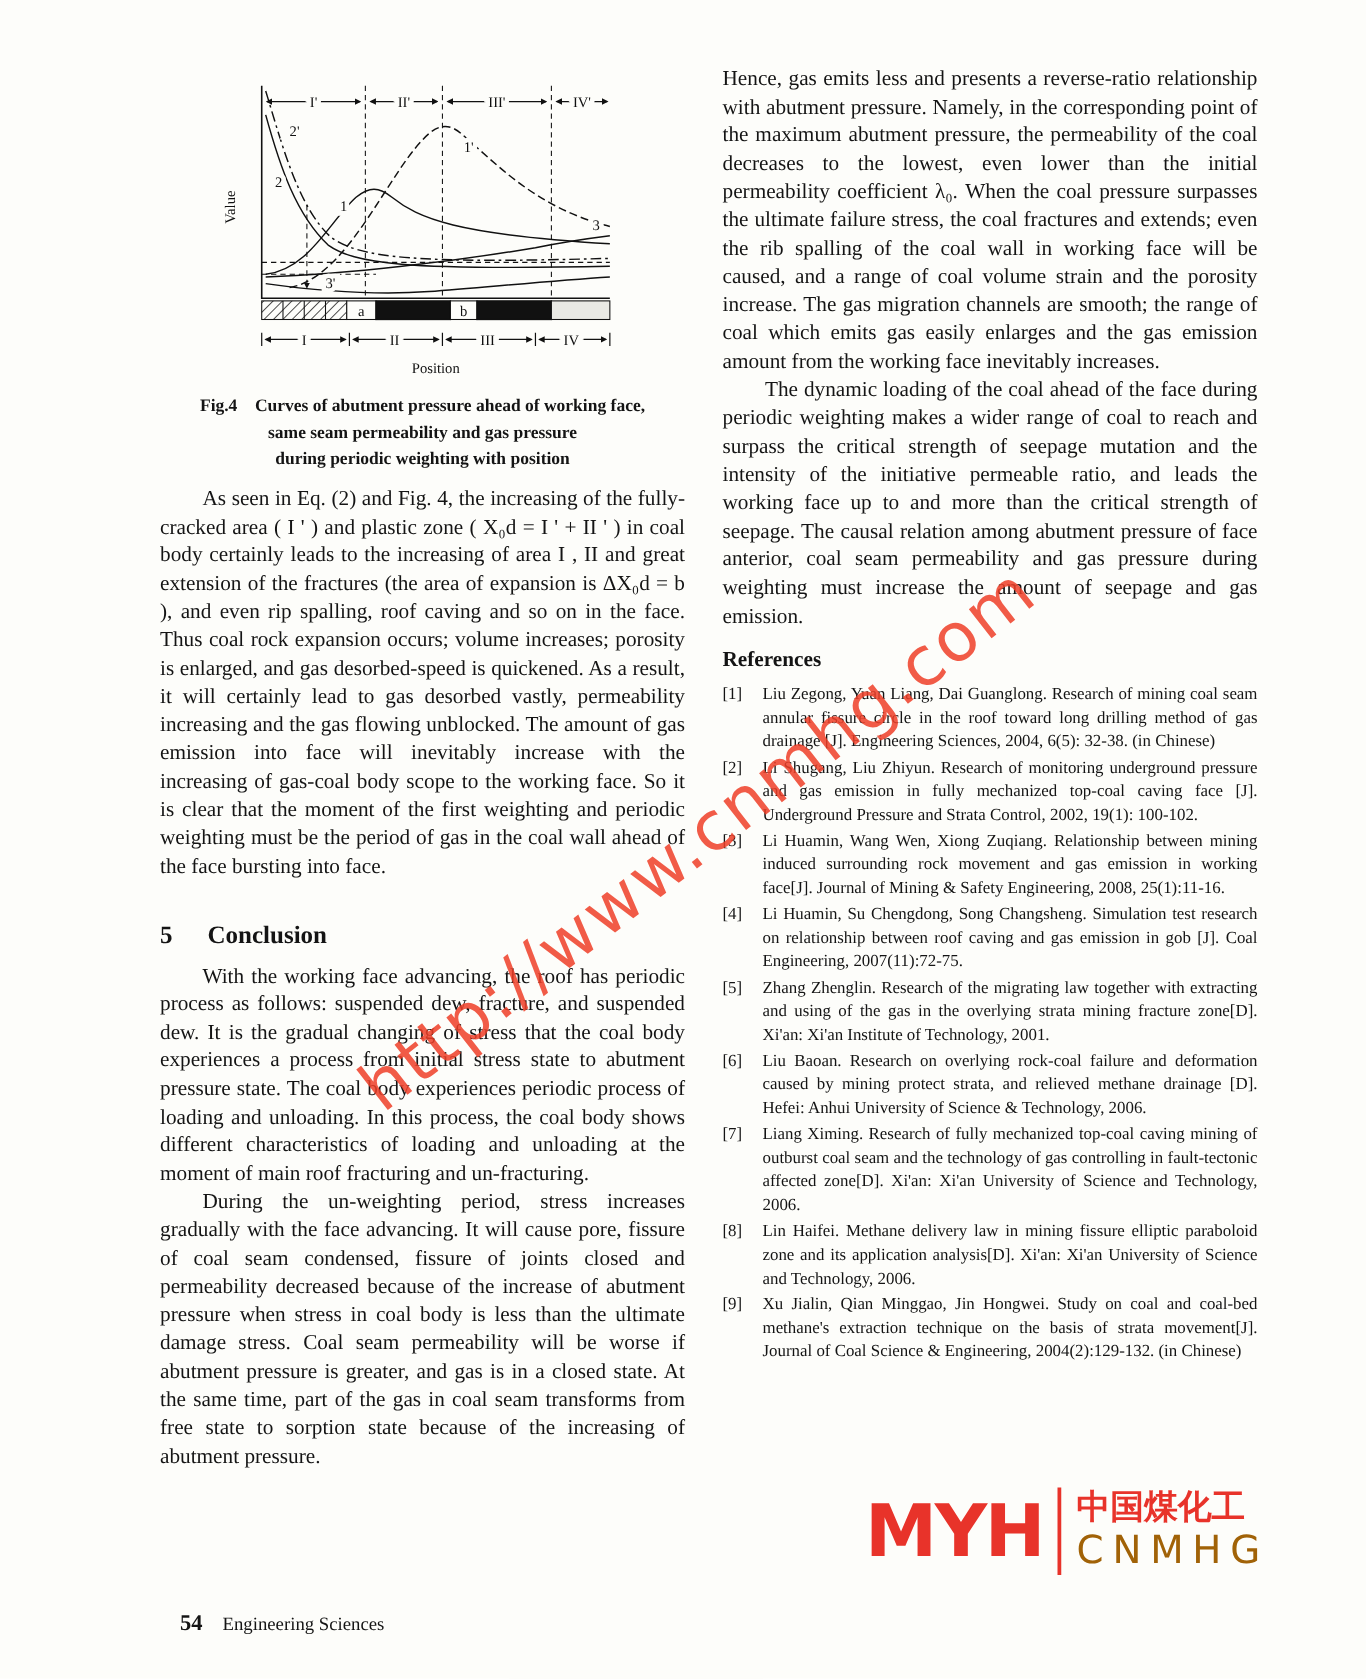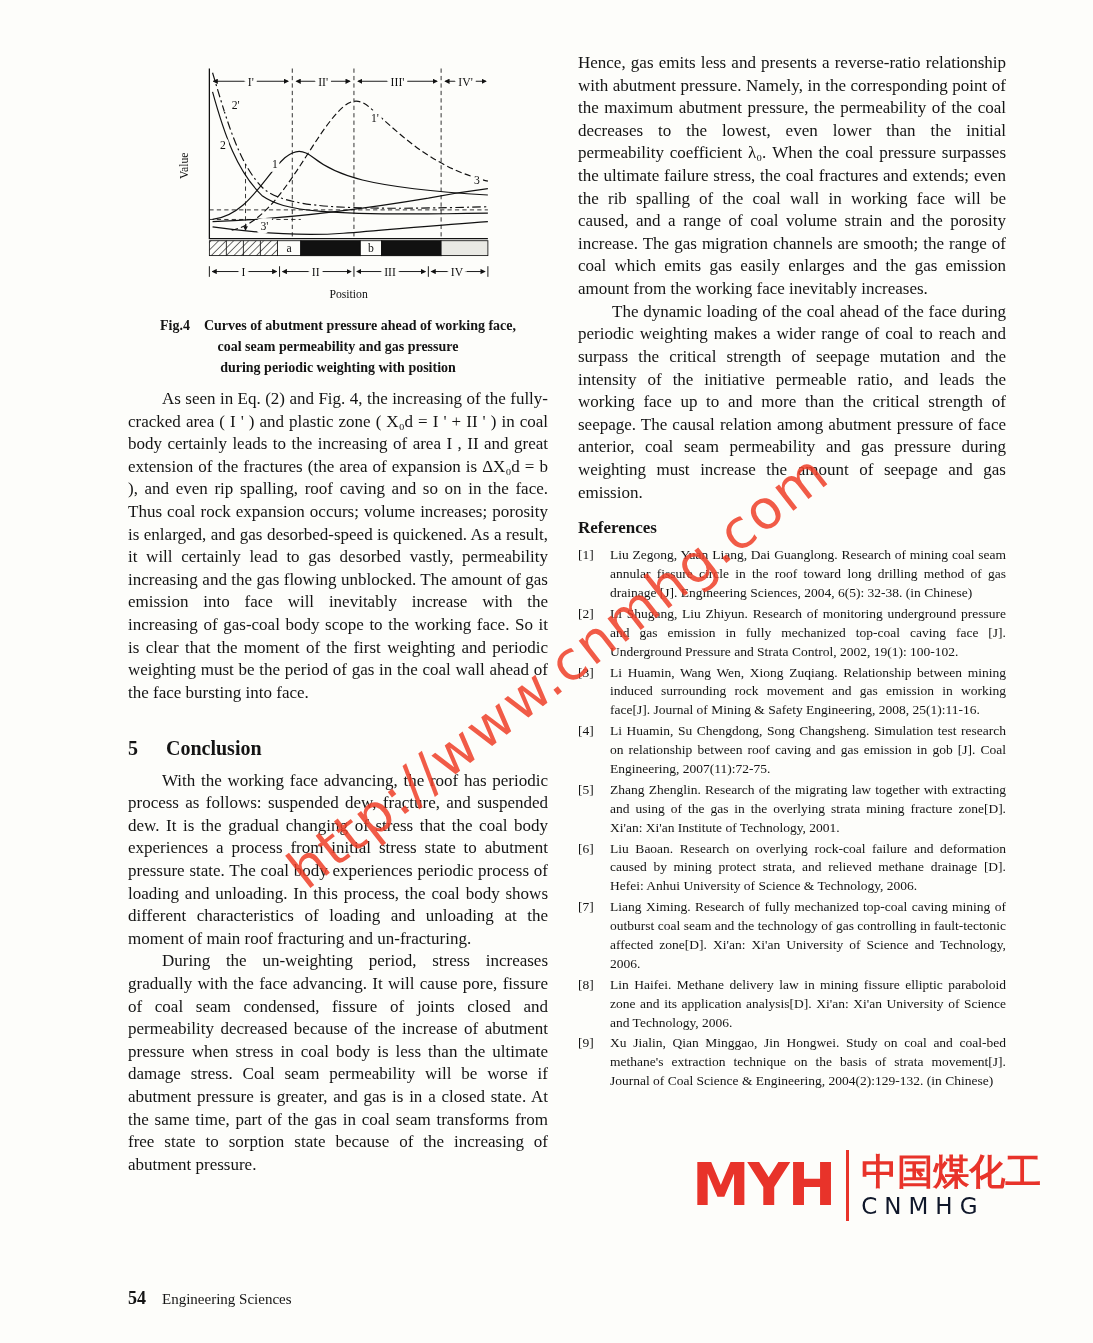--- a/index.html
+++ b/index.html
@@ -26,42 +26,42 @@
 
   .section-heading { font-size:20px; font-weight:bold; margin:32px 0 10px; }
   .section-heading .num { margin-right:28px; }
 
   .refs-heading { font-size:17px; font-weight:bold; margin:14px 0 8px; }
   .ref-list { list-style:none; }
   .ref-item { display:flex; font-size:13.5px; line-height:1.4; text-align:justify; margin-bottom:2px; }
   .ref-label { flex:0 0 32px; }
   .ref-text  { flex:1; }
 
-  .footer { position:absolute; left:128px; top:1288px; }
+  .footer { position:absolute; left:144px; top:1288px; }
   .footer .page-num { font-weight:bold; font-size:18px; margin-right:16px; }
   .footer .journal  { font-size:15px; }
 
   .watermark {
     position:absolute; left:295px; top:845px; z-index:5;
     transform:rotate(-38deg); transform-origin:0 50%;
     font-family:"DejaVu Sans","Liberation Sans",sans-serif;
     font-size:54px; letter-spacing:2px; white-space:nowrap;
     color:#ef3f28; opacity:.85; pointer-events:none;
   }
 
   .logo {
-    position:absolute; left:688px; top:1146px; z-index:6;
+    position:absolute; left:688px; top:1186px; z-index:6;
     background:#fdfdfa; display:flex; align-items:center; gap:12px;
     padding:4px 10px 6px 4px;
     font-family:"DejaVu Sans","Liberation Sans",sans-serif;
   }
   .logo .monogram { font-size:58px; font-weight:900; color:#e8332a; letter-spacing:-2px; line-height:1; }
   .logo .names { display:flex; flex-direction:column; border-left:3px solid #e8332a; padding-left:12px; }
-  .logo .cn { font-size:36px; font-weight:bold; color:#e8332a; line-height:1.2; }
-  .logo .en { font-size:23px; color:#0f172a; letter-spacing:7px; line-height:1.2; }
+  .logo .cn { font-size:27px; font-weight:bold; color:#e8332a; line-height:1.2; }
+  .logo .en { font-size:31px; color:#a16207; letter-spacing:7px; line-height:1.2; }
 
   svg text { font-family:"Liberation Serif","DejaVu Serif",serif; font-size:11px; fill:#111; }
   svg .halo { paint-order:stroke; stroke:#fdfdfa; stroke-width:7px; }
   svg .curve { fill:none; stroke:#111; stroke-width:1.1; }
   svg .axis  { stroke:#111; stroke-width:1.2; fill:none; }
   svg .dash  { stroke:#111; stroke-width:.8; fill:none; stroke-dasharray:4 3; }
   svg .arrowline { stroke:#111; stroke-width:.9; fill:none; }
 </style>
 </head>
 <body>
@@ -154,21 +154,21 @@
           <text class="halo" x="267" y="203" text-anchor="middle">IV</text>
         </g>
 
         <text x="165" y="224" text-anchor="middle">Position</text>
       </svg>
 
       <div class="fig-caption">
         <div>
           <span class="fig-label">Fig.4</span><span>Curves of abutment pressure ahead of working face,</span>
         </div>
-        <div>coal seam permeability and gas pressure</div>
+        <div>same seam permeability and gas pressure</div>
         <div>during periodic weighting with position</div>
       </div>
     </div>
 
     <p class="body-text">As seen in Eq. (2) and Fig. 4, the increasing of the fully-cracked area ( I ' ) and plastic zone ( X₀d = I ' + II ' ) in coal body certainly leads to the increasing of area I , II and great extension of the fractures (the area of expansion is ΔX₀d = b ), and even rip spalling, roof caving and so on in the face. Thus coal rock expansion occurs; volume increases; porosity is enlarged, and gas desorbed-speed is quickened. As a result, it will certainly lead to gas desorbed vastly, permeability increasing and the gas flowing unblocked. The amount of gas emission into face will inevitably increase with the increasing of gas-coal body scope to the working face. So it is clear that the moment of the first weighting and periodic weighting must be the period of gas in the coal wall ahead of the face bursting into face.</p>
 
     <h2 class="section-heading">
       <span class="num">5</span><span>Conclusion</span>
     </h2>
 

